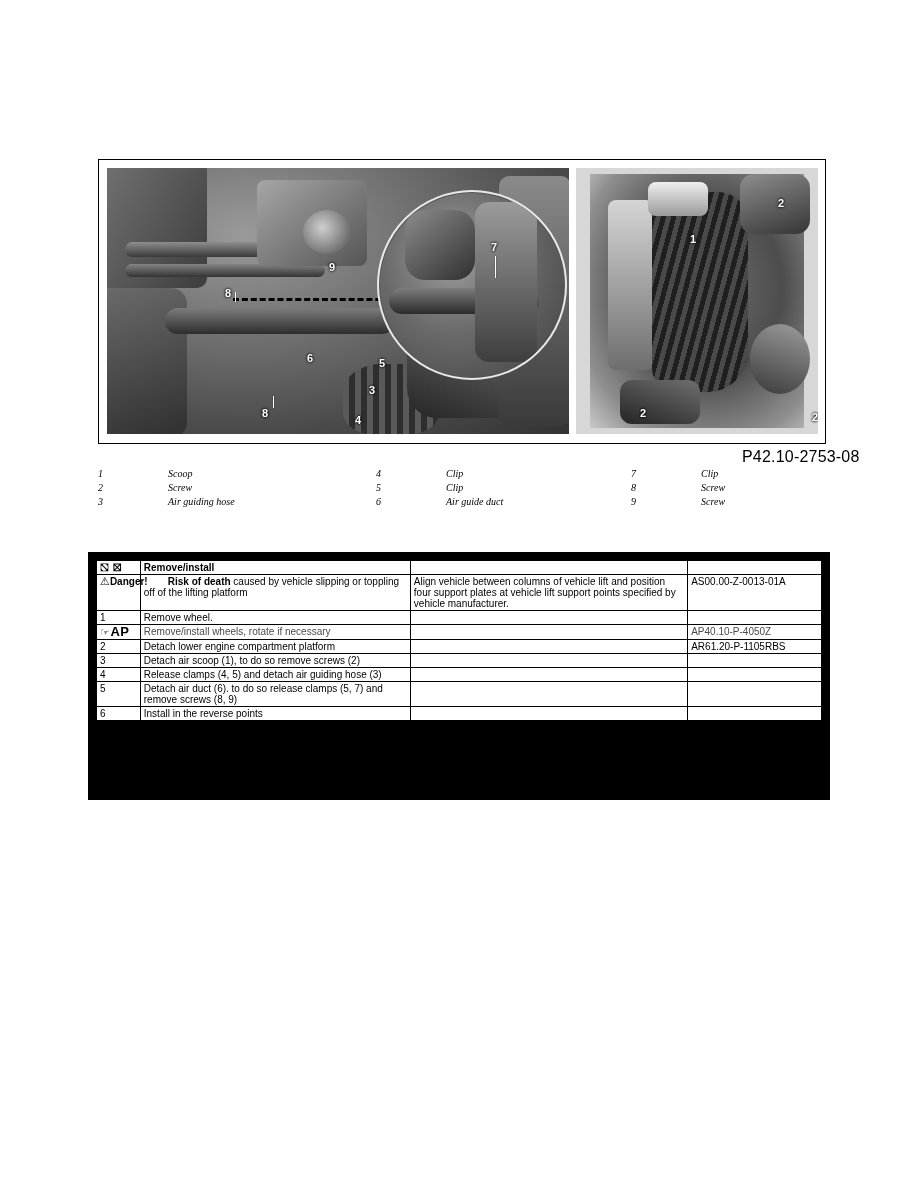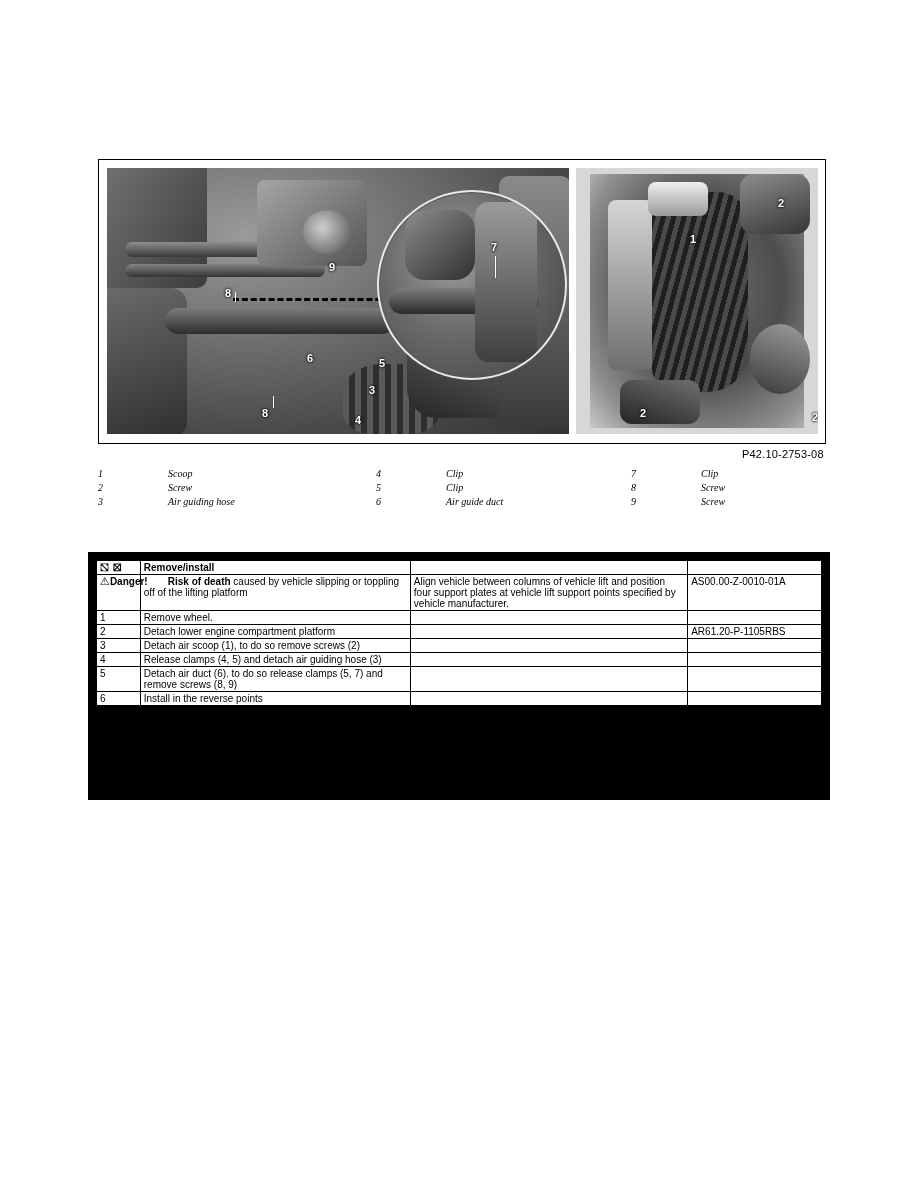--- a/index.html
+++ b/index.html
@@ -99,21 +99,21 @@
 
   .dashed-line {
     position: absolute;
     border-top: 3px dashed #000;
   }
 
   .fig-code {
     position: absolute;
     left: 742px;
     top: 448px;
-    font-size: 11px;
+    font-size: 16px;
     font-family: "Liberation Sans", sans-serif;
     color: #000;
     letter-spacing: 0.2px;
   }
 
   
   .legend {
     position: absolute;
     left: 98px;
     top: 468px;
@@ -315,30 +315,38 @@
         </tr>
 
         <tr>
           <td class="danger-cell">
             <span class="sym">⚠</span><span>Danger!</span>
           </td>
           <td>
             <span class="bold">Risk of death</span><span> caused by vehicle slipping or toppling off of the lifting platform</span>
           </td>
           <td>Align vehicle between columns of vehicle lift and position four support plates  at vehicle lift support points specified by vehicle manufacturer.</td>
-          <td>AS00.00-Z-0010-01A</td>
+          <td>AS00.00-Z-0013-01A</td>
         </tr>
 
         <tr>
           <td>1</td>
           <td>Remove wheel.</td>
           <td></td>
           <td></td>
         </tr>
 
+        <tr>
+          <td class="ap">
+            <span class="sym">☞</span><span>AP</span>
+          </td>
+          <td class="faded">Remove/install wheels, rotate if necessary</td>
+          <td></td>
+          <td class="faded">AP40.10-P-4050Z</td>
+        </tr>
 
         <tr>
           <td>2</td>
           <td>Detach lower engine compartment platform</td>
           <td></td>
           <td>AR61.20-P-1105RBS</td>
         </tr>
 
         <tr>
           <td>3</td>

